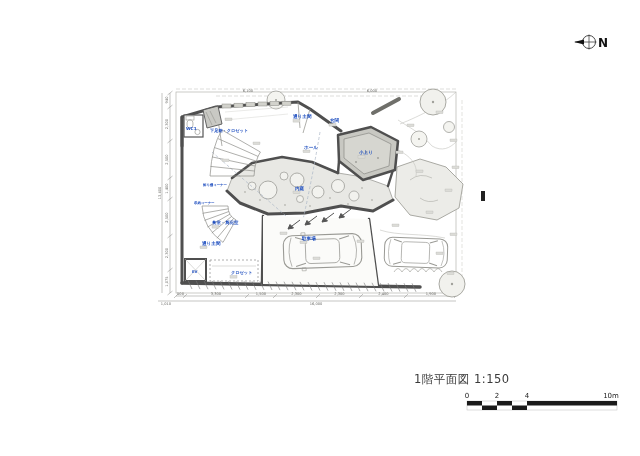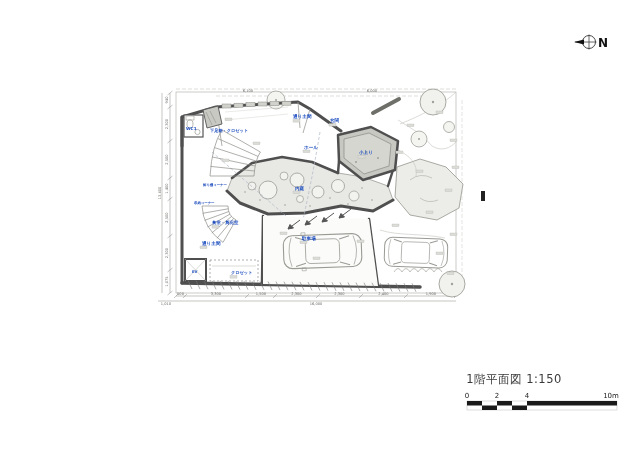--- a/index.html
+++ b/index.html
@@ -4,21 +4,21 @@
 <style>
   html,body{margin:0;padding:0;}
   body{
     width:640px;height:456px;position:relative;background:#ffffff;overflow:hidden;
     font-family:"DejaVu Sans",sans-serif;
   }
   svg text{font-family:"DejaVu Sans",sans-serif;}
   .room-label{fill:#2050c0;font-weight:bold;}
   .dim-text{fill:#6a6a66;}
   #title-block{
-    position:absolute;right:26px;top:372px;width:200px;text-align:center;
+    position:absolute;right:26px;top:372px;width:200px;text-align:left;
     font-size:11.5px;color:#3a3a3a;letter-spacing:0.5px;
   }
 </style>
 </head>
 <body>
 
 
 
 <svg width="640" height="456" viewBox="0 0 640 456" xmlns="http://www.w3.org/2000/svg">
 

